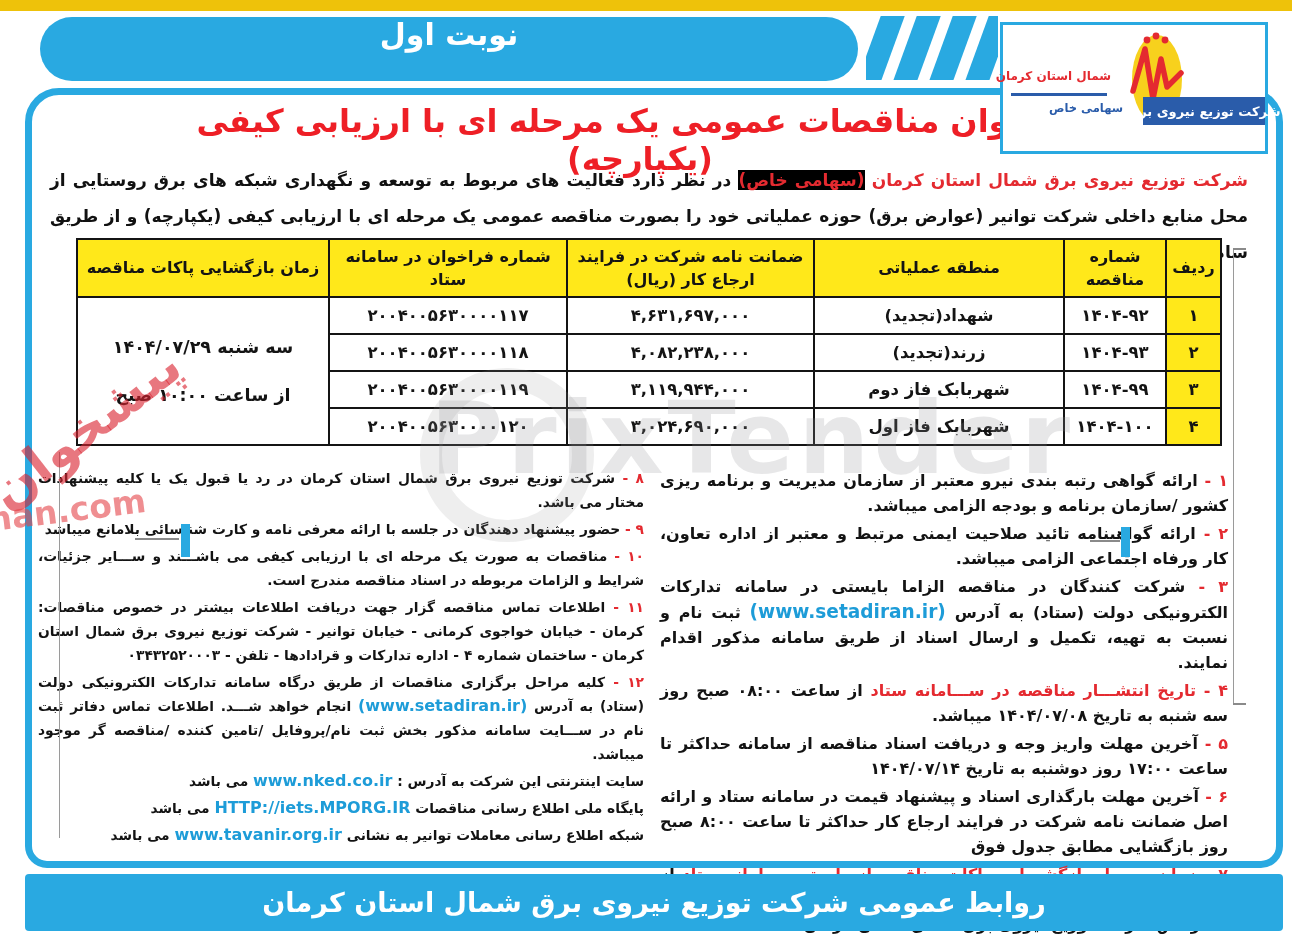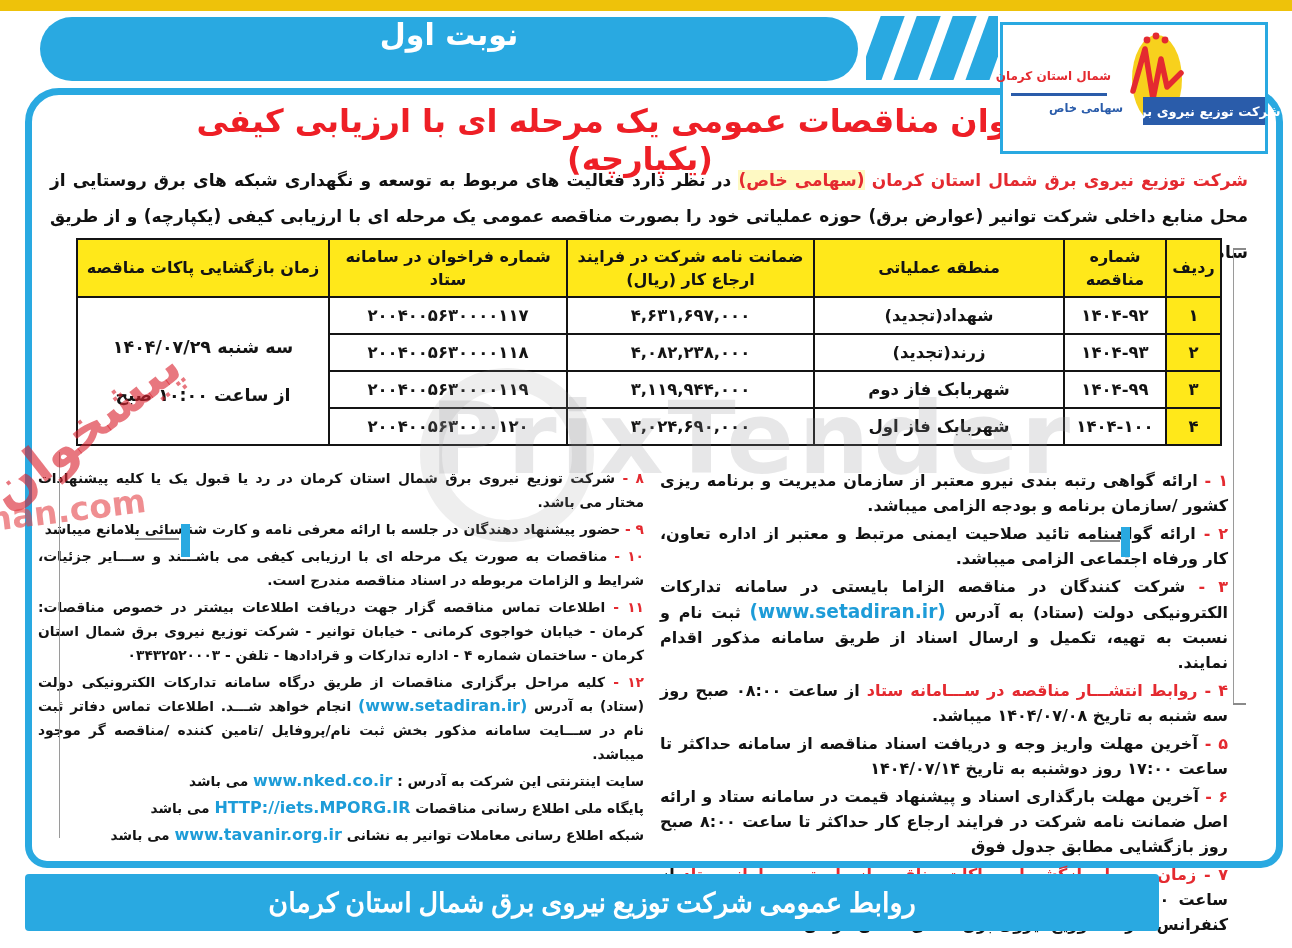--- a/index.html
+++ b/index.html
@@ -28,42 +28,42 @@
     white-space:nowrap;}
   .logo-mark{position:absolute;top:2px;left:92px;}
   
   .frame{position:absolute;left:25px;top:88px;width:1258px;height:780px;box-sizing:border-box;
     border:7px solid #29a9e1;border-radius:34px 34px 22px 22px;z-index:1;}
   .title{position:absolute;top:102px;left:150px;width:980px;margin:0;text-align:center;
     color:#ee1f26;font-size:32px;font-weight:bold;z-index:2;}
   .intro{position:absolute;top:162px;right:44px;left:50px;margin:0;text-align:justify;
     font-size:17px;font-weight:bold;line-height:36px;color:#111;z-index:2;}
   .intro .red{color:#e42a30;}
-  .intro .hl{color:#e42a30;background:#fef9c3;}
+  .intro .hl{color:#e42a30;background:#000000;}
   
   table.tender{position:absolute;top:238px;right:70px;width:1144px;border-collapse:collapse;
     z-index:2;table-layout:fixed;}
   table.tender th,table.tender td{border:2.5px solid #141414;font-weight:bold;text-align:center;
     vertical-align:middle;padding:2px 4px;color:#141414;box-sizing:border-box;}
   table.tender th{background:#ffe81a;font-size:16px;height:58px;line-height:1.45;}
   table.tender td{font-size:16.5px;height:37px;background:#ffffff;}
   table.tender td.rownum{background:#ffe81a;}
   table.tender td.open-td{font-size:17.5px;}
   
   .notes-right{position:absolute;top:468px;right:64px;width:574px;z-index:2;}
   .notes-left{position:absolute;top:466px;left:32px;width:612px;z-index:2;}
   .note{margin:0 0 3px 6px;text-align:justify;font-weight:bold;color:#131313;}
   .notes-right .note{font-size:16px;line-height:25px;}
   .notes-left .note{font-size:13.8px;line-height:24px;}
   .nnum{color:#e42a30;}
   .seg-red{color:#e42a30;}
   .seg-url{color:#1d9cd8;font-size:1.16em;unicode-bidi:isolate;}
   
-  .footer{position:absolute;left:25px;top:874px;width:1134px;height:57px;background:#29a9e1;
-    border-radius:4px;display:flex;align-items:center;justify-content:center;z-index:2;font-family:Liberation Serif, serif;}
+  .footer{position:absolute;left:25px;top:874px;width:1258px;height:57px;background:#29a9e1;
+    border-radius:4px;display:flex;align-items:center;justify-content:center;z-index:2;}
   .footer span{color:#ffffff;font-size:27px;font-weight:bold;}
   
   .wm-prix{position:absolute;top:380px;left:430px;font-size:100px;font-weight:bold;direction:ltr;
     color:rgba(145,145,150,0.22);letter-spacing:4px;z-index:3;white-space:nowrap;}
   .wm-circle{position:absolute;top:368px;left:420px;width:130px;height:130px;border-radius:50%;
     border:22px solid rgba(150,150,150,0.16);z-index:3;}
   .wm-stamp{position:absolute;top:398px;left:-28px;font-size:52px;font-weight:bold;
     color:rgba(218,35,48,0.62);transform:rotate(-38deg);z-index:4;white-space:nowrap;}
   .wm-khan{position:absolute;top:492px;left:-34px;font-size:33px;font-weight:bold;direction:ltr;
     color:rgba(228,66,72,0.60);transform:rotate(-7deg);z-index:4;}
@@ -159,21 +159,21 @@
         <td>۳,۰۲۴,۶۹۰,۰۰۰</td>
         <td>۲۰۰۴۰۰۵۶۳۰۰۰۰۱۲۰</td>
       </tr>
     </tbody>
 </table>
 
 <div class="notes-right" id="notes-right">
     <p class="note"><span class="nnum">۱ - </span><span>ارائه گواهی رتبه بندی نیرو معتبر از سازمان مدیریت و برنامه ریزی کشور /سازمان برنامه و بودجه الزامی میباشد.</span></p>
     <p class="note"><span class="nnum">۲ - </span><span>ارائه گواهینامه تائید صلاحیت ایمنی مرتبط و معتبر از اداره تعاون، کار ورفاه اجتماعی الزامی میباشد.</span></p>
     <p class="note"><span class="nnum">۳ - </span><span>شرکت کنندگان در مناقصه الزاما بایستی در سامانه تدارکات الکترونیکی دولت (ستاد) به آدرس </span><span class="seg-url" dir="ltr">(www.setadiran.ir)</span><span> ثبت نام و نسبت به تهیه، تکمیل و ارسال اسناد از طریق سامانه مذکور اقدام نمایند.</span></p>
-    <p class="note"><span class="nnum">۴ - </span><span class="seg-red">روابط انتشـــار مناقصه در ســـامانه ستاد</span><span> از ساعت ۰۸:۰۰ صبح روز سه شنبه به تاریخ ۱۴۰۴/۰۷/۰۸ میباشد.</span></p>
+    <p class="note"><span class="nnum">۴ - </span><span class="seg-red">تاریخ انتشـــار مناقصه در ســـامانه ستاد</span><span> از ساعت ۰۸:۰۰ صبح روز سه شنبه به تاریخ ۱۴۰۴/۰۷/۰۸ میباشد.</span></p>
     <p class="note"><span class="nnum">۵ - </span><span>آخرین مهلت واریز وجه و دریافت اسناد مناقصه از سامانه حداکثر تا ساعت ۱۷:۰۰ روز دوشنبه به تاریخ ۱۴۰۴/۰۷/۱۴</span></p>
     <p class="note"><span class="nnum">۶ - </span><span>آخرین مهلت بارگذاری اسناد و پیشنهاد قیمت در سامانه ستاد و ارائه اصل ضمانت نامه شرکت در فرایند ارجاع کار حداکثر تا ساعت ۸:۰۰ صبح روز بازگشایی مطابق جدول فوق</span></p>
     <p class="note"><span class="nnum">۷ - </span><span class="seg-red">زمان و محل بازگشـــایی پاکات مناقصه از طریق ســـامانه ستاد</span><span> از ساعت ۱۰:۰۰ صبح روز بازگشایی مطابق جدول فوق و در محل سالن کنفرانس شرکت توزیع نیروی برق شمال استان کرمان .</span></p>
   </div>
 <div class="notes-left" id="notes-left">
     <p class="note"><span class="nnum">۸ - </span><span>شرکت توزیع نیروی برق شمال استان کرمان در رد یا قبول یک یا کلیه پیشنهادات مختار می باشد.</span></p>
     <p class="note"><span class="nnum">۹ - </span><span>حضور پیشنهاد دهندگان در جلسه با ارائه معرفی نامه و کارت شناسائی بلامانع میباشد</span></p>
     <p class="note"><span class="nnum">۱۰ - </span><span>مناقصات به صورت یک مرحله ای با ارزیابی کیفی می باشـــند و ســـایر جزئیات، شرایط و الزامات مربوطه در اسناد مناقصه مندرج است.</span></p>
     <p class="note"><span class="nnum">۱۱ - </span><span>اطلاعات تماس مناقصه گزار جهت دریافت اطلاعات بیشتر در خصوص مناقصات: کرمان - خیابان خواجوی کرمانی - خیابان توانیر - شرکت توزیع نیروی برق شمال استان کرمان - ساختمان شماره ۴ - اداره تدارکات و قرادادها - تلفن - ۰۳۴۳۲۵۲۰۰۰۳</span></p>
     <p class="note"><span class="nnum">۱۲ - </span><span>کلیه مراحل برگزاری مناقصات از طریق درگاه سامانه تدارکات الکترونیکی دولت (ستاد) به آدرس </span><span class="seg-url" dir="ltr">(www.setadiran.ir)</span><span> انجام خواهد شـــد. اطلاعات تماس دفاتر ثبت نام در ســـایت سامانه مذکور بخش ثبت نام/پروفایل /تامین کننده /مناقصه گر موجود میباشد.</span></p>

